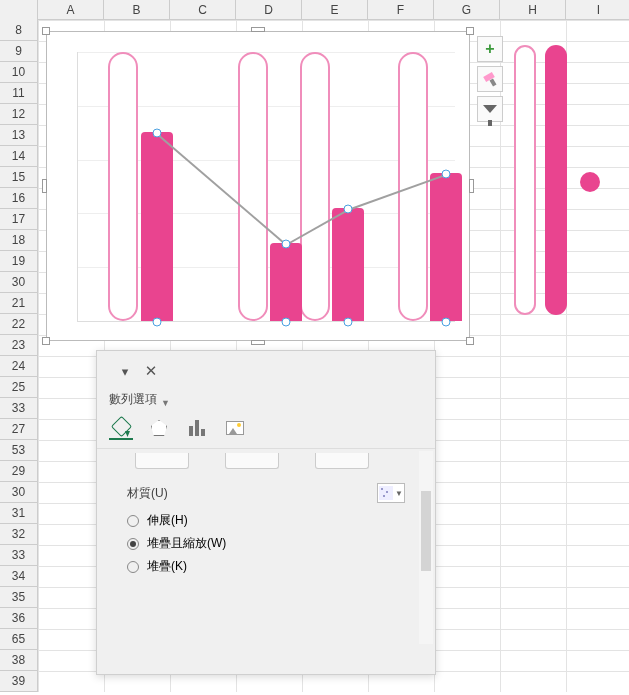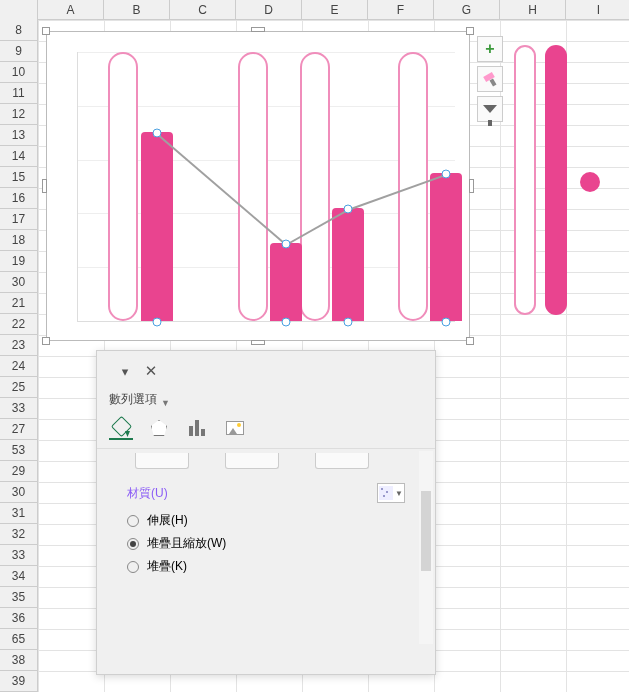--- a/index.html
+++ b/index.html
@@ -266,21 +266,21 @@
     font-size:10px;
     color:#666;
     padding: 0 6px;
     display:flex; align-items:center; justify-content:center;
   }
   .row {
     display:flex; align-items:center;
     padding: 6px 0;
     gap: 8px;
   }
-  .row-label { flex: 0 0 110px; color:#8b5cf6; }
+  .row-label { flex: 0 0 110px; color:#404040; }
   .row-ctrl { flex: 1; display:flex; align-items:center; gap:4px; }
   .slider {
     flex:1; height:4px; background:#ccc; position:relative;
   }
   .slider::after{
     content:'';position:absolute;left:0;top:-4px;
     width:4px;height:12px;background:#666;
   }
   .numbox {
     width: 54px; height:20px; background:#fff; border:1px solid #bbb;

